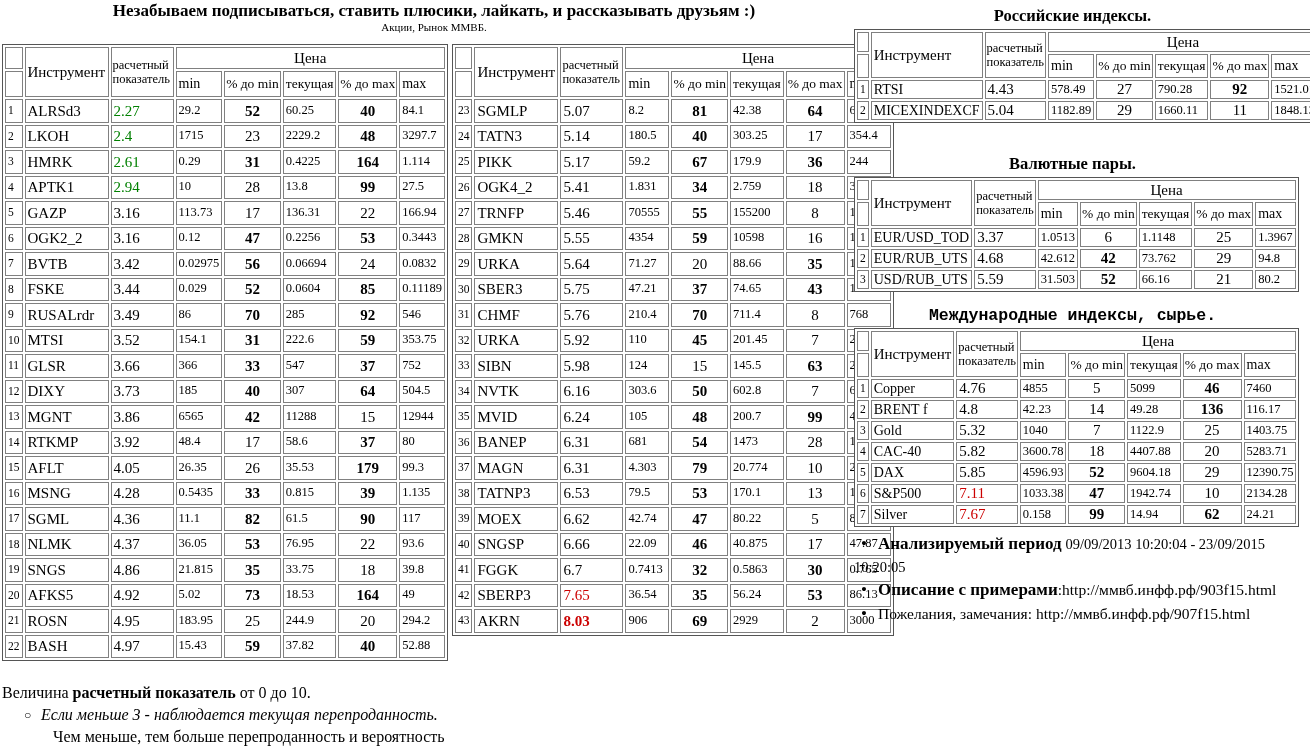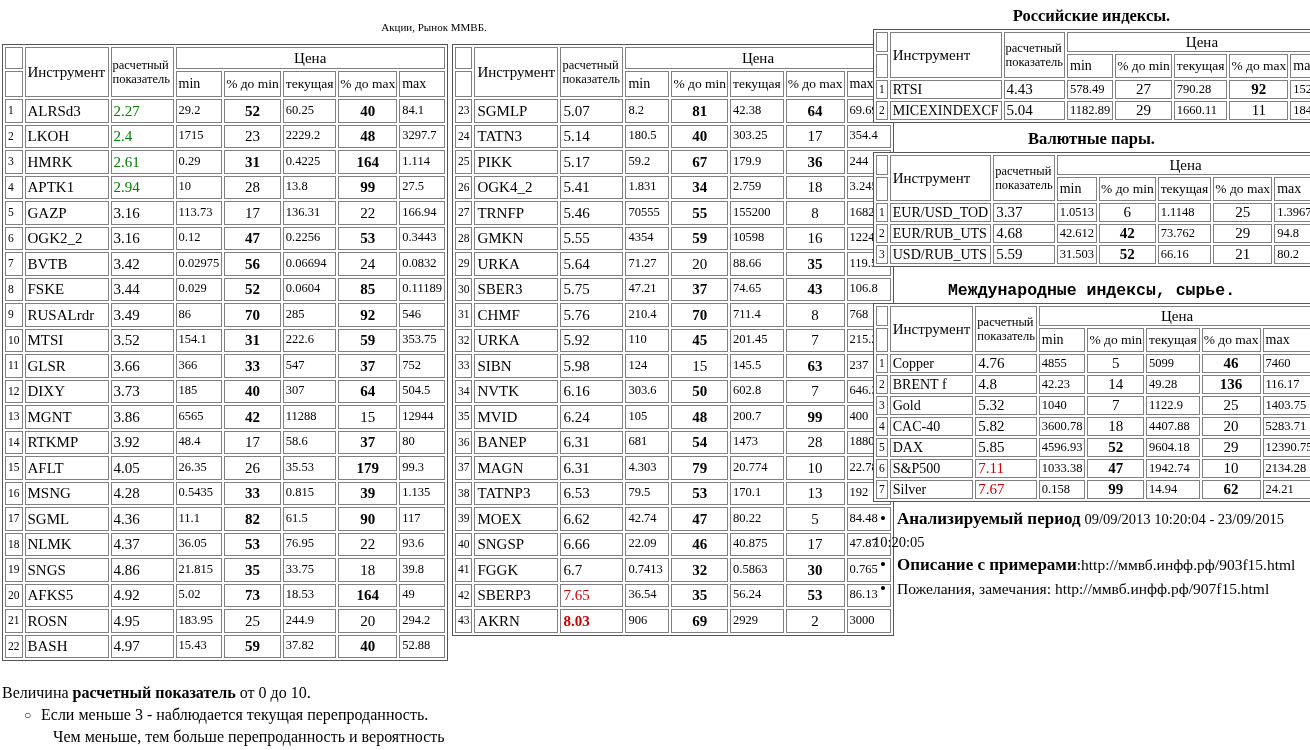--- a/index.html
+++ b/index.html
@@ -56,46 +56,47 @@
 
   
   .qt .hc{font-size:13.5px;}
   .qt td.c-name.hc{font-size:15px;}
   .qt td.c-price{text-align:center;font-size:15px;}
   .qt td.hint{font-size:12.5px;line-height:1.15;padding:6px 1px;}
   .qt thead td.c-pct{text-align:left;font-size:13.5px;padding:0 1px;}
   .qt thead td.c-min,.qt thead td.c-max{font-size:14px;}
 
   
-  .right-col{position:absolute;left:873px;top:0;width:437px;}
+  .right-col{position:absolute;left:854px;top:0;width:437px;}
   .rtitle{text-align:center;font-weight:bold;font-size:16.5px;margin-top:6px;}
-  .rtitle.t2{margin-top:6px;}
+  .rtitle.t2{margin-top:31px;}
   .rtitle.t3{margin-top:14px;font-family:Liberation Mono, monospace;}
   .right-col table{margin-top:3px;}
 
   .rbullets{margin-top:5px;}
   .rb{font-size:15.5px;line-height:1.42;}
   .dbul{display:inline-block;width:10px;margin-left:7px;margin-right:7px;font-size:17px;}
   .big{font-size:17px;font-weight:bold;}
   .sm{font-size:14.5px;}
   .rb .gap{display:inline-block;width:4px;}
   .rbullets2{margin-top:8px;}
   .noind{padding-left:0;}
 
   
   .footer-left{position:absolute;left:2px;top:682px;width:470px;font-size:16px;line-height:1.38;}
   .cbul{display:inline-block;width:12px;margin-right:5px;font-size:12px;vertical-align:1px;}
-  .fl2{padding-left:22px;}
+  .fl2{padding-left:22px;font-style:italic;}
   .fl3{padding-left:51px;}
 </style>
 </head>
 <body>
 
 <div class="page">
 
+  <div class="banner">Незабываем подписываться, ставить плюсики, лайкать, и рассказывать друзьям :)</div>
   <div class="stocks-title">Акции, Рынок ММВБ.</div>
 
   <div class="stock-tables">
     <table class="qt lt">
         <thead>
           <tr>
             <td class="c-num hc"></td>
             <td class="c-name hc" rowspan="2">Инструмент</td>
             <td class="c-ind hc hint" rowspan="2">
               <div>расчетный</div>

